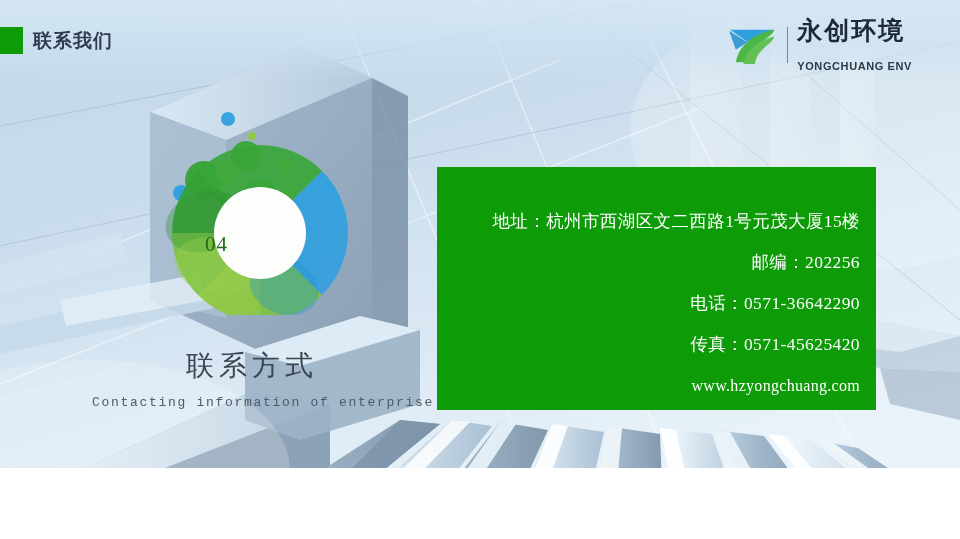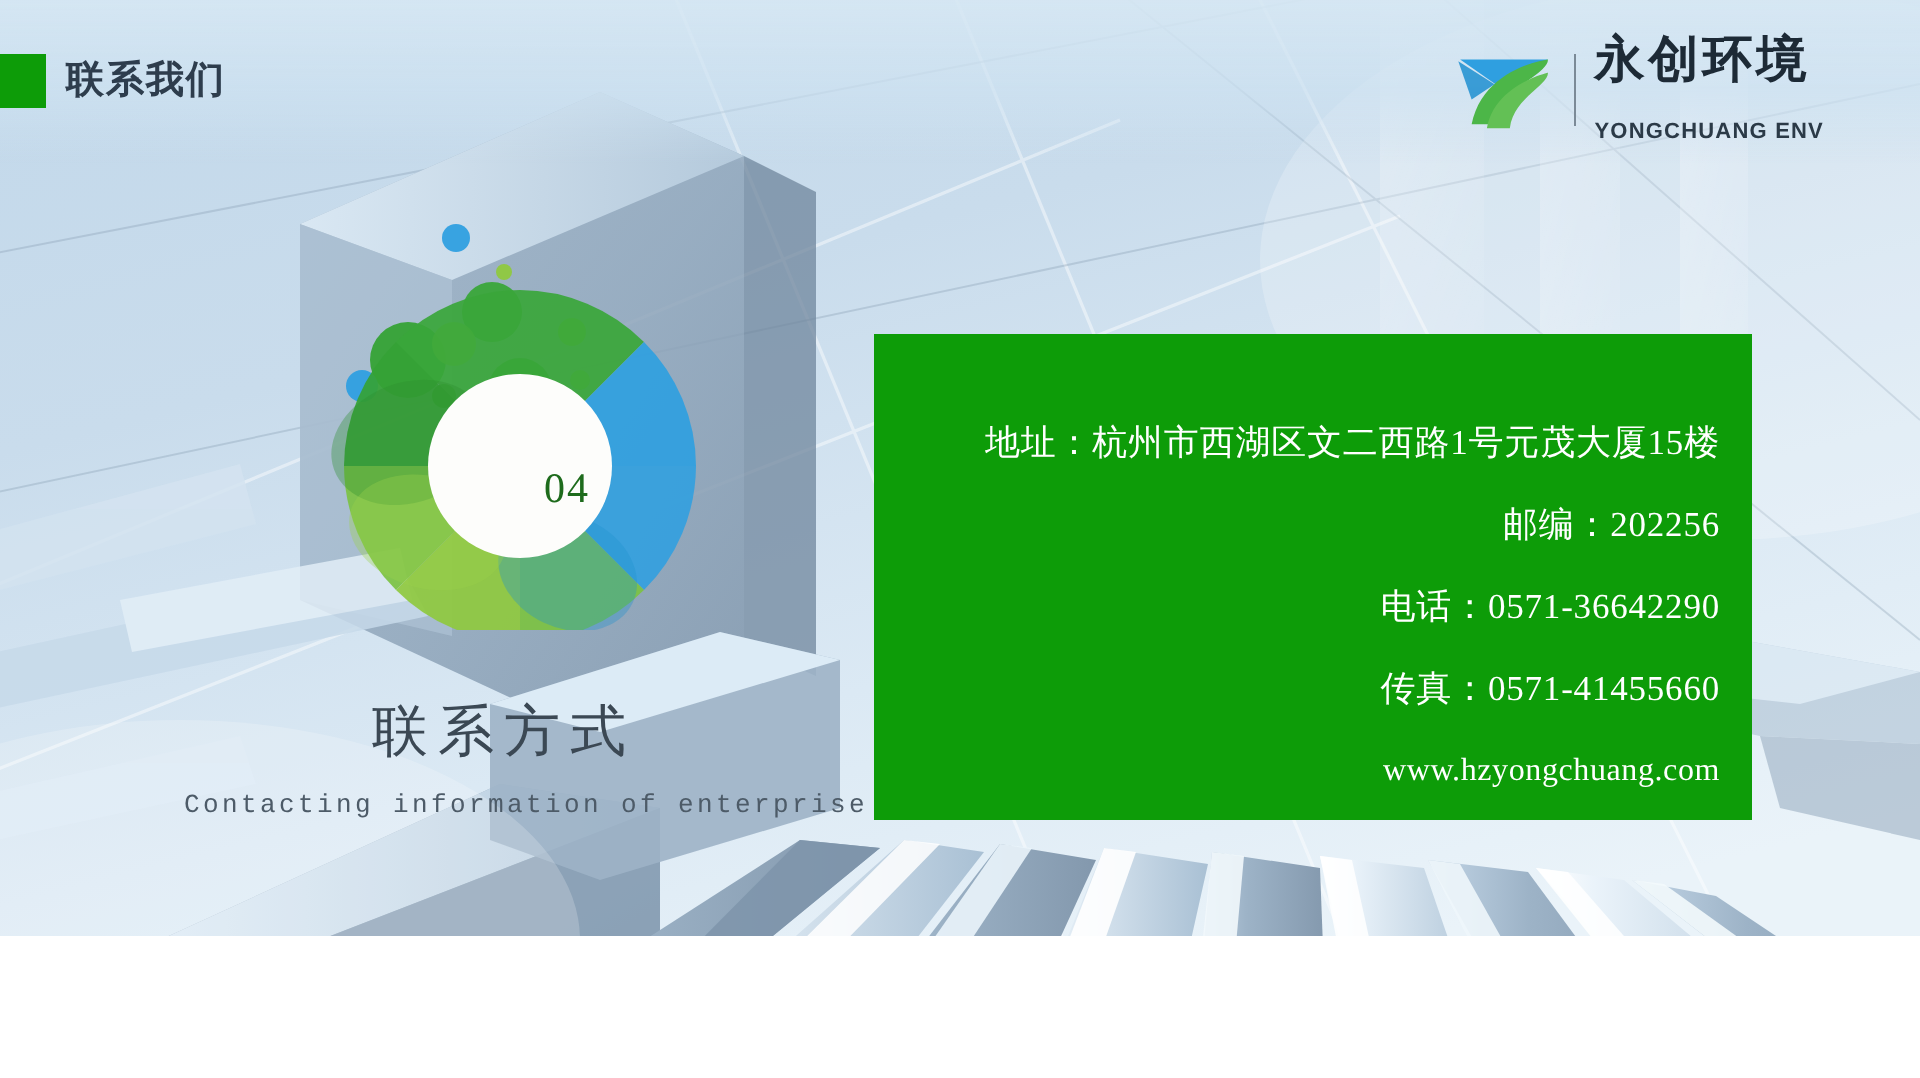--- a/index.html
+++ b/index.html
@@ -86,21 +86,21 @@
   
   .badge-art {
     position: absolute;
     left: 160px; top: 100px;
     width: 200px; height: 215px;
   }
   .badge-number {
     position: absolute;
     left: 205px; top: 232px;
     width: 90px;
-    text-align: right;
+    text-align: left;
     font-family: "Liberation Serif", serif;
     font-size: 21px;
     color: #1e6b1c;
     letter-spacing: 1px;
   }
 
   
   .section-title-cn {
     position: absolute;
     left: 186px; top: 349px;
@@ -325,17 +325,17 @@
   </svg>
   <div class="badge-number">04</div>
 
   <div class="section-title-cn">联系方式</div>
   <div class="section-title-en">Contacting information of enterprise</div>
 
   <div class="contact-panel">
     <div class="contact-line">地址：杭州市西湖区文二西路1号元茂大厦15楼</div>
     <div class="contact-line">邮编：202256</div>
     <div class="contact-line">电话：0571-36642290</div>
-    <div class="contact-line">传真：0571-41455660</div>
+    <div class="contact-line">传真：0571-45625420</div>
     <div class="contact-line web">www.hzyongchuang.com</div>
   </div>
 
 </div>
 
 </body></html>

